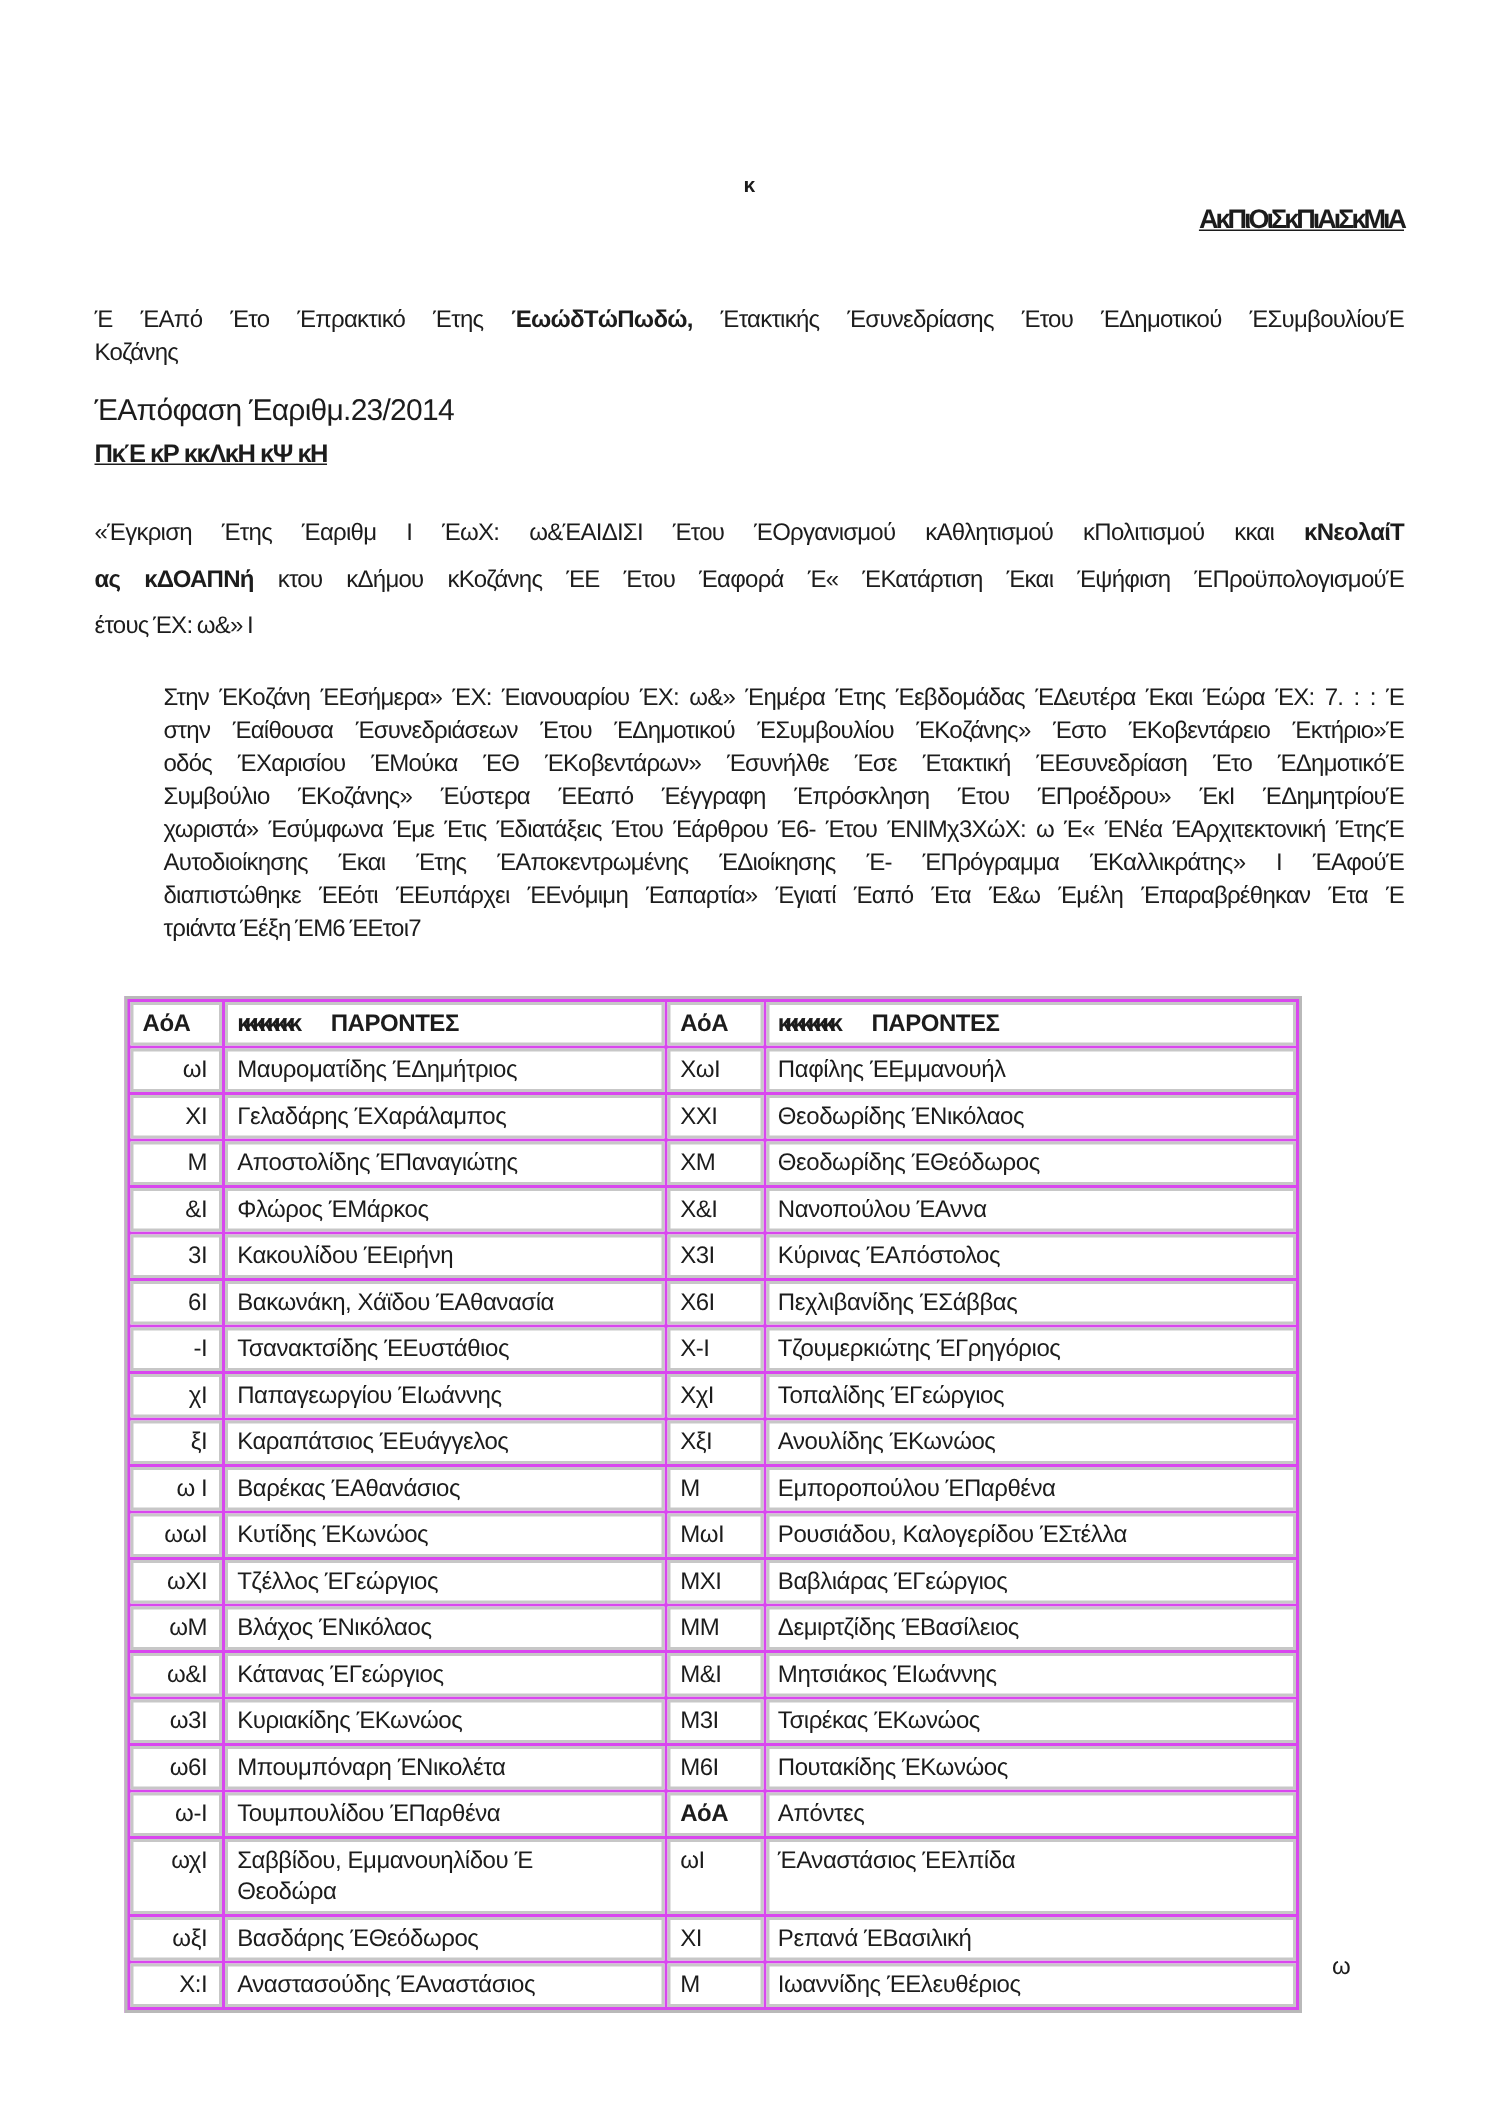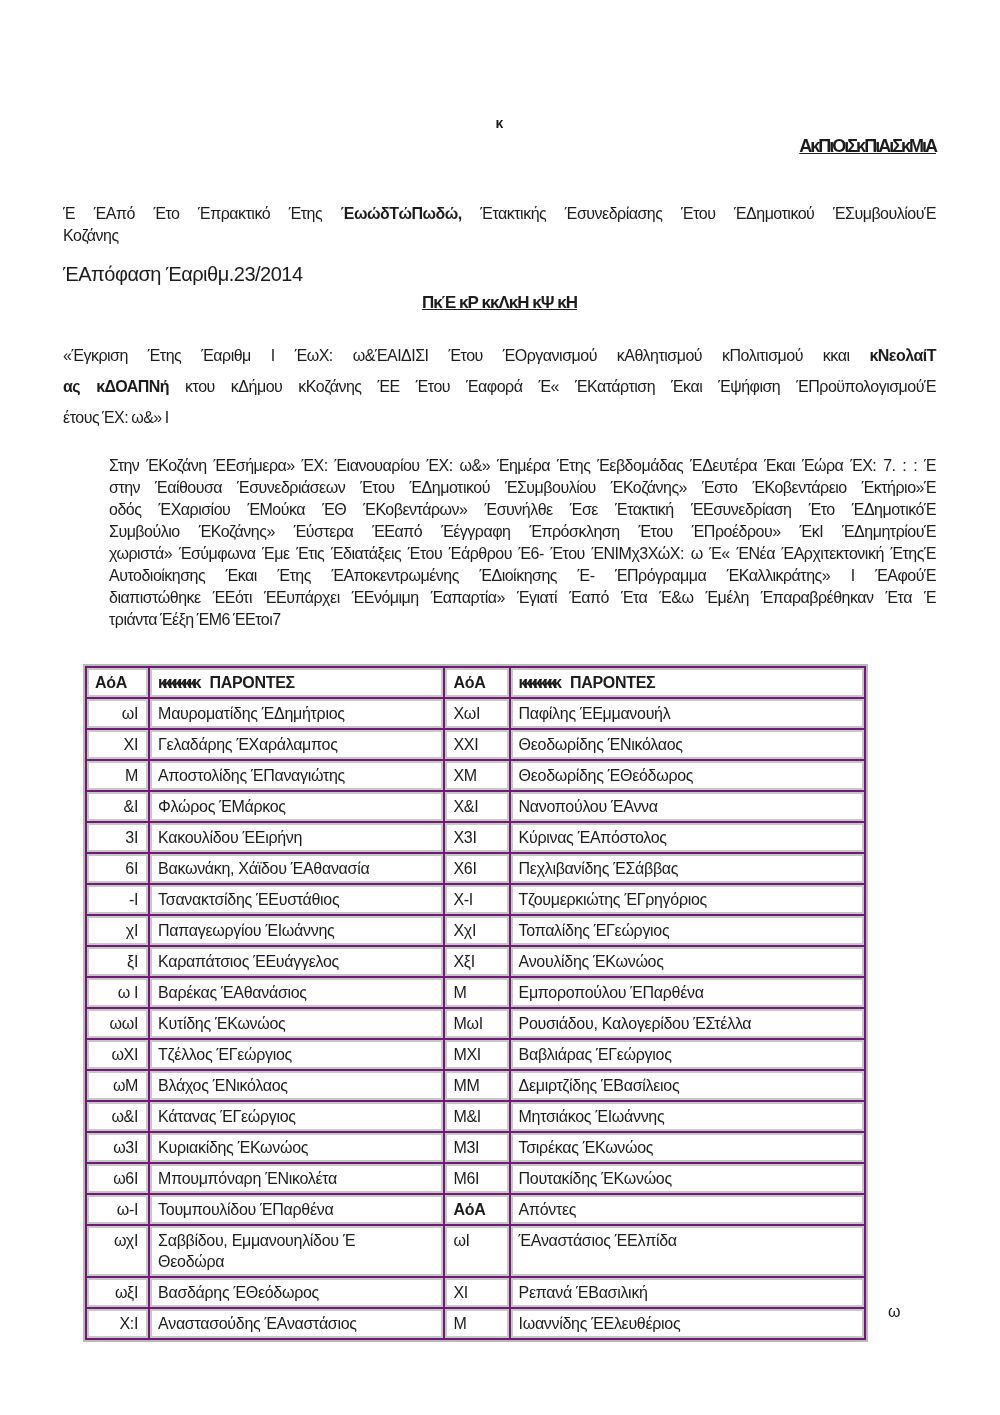--- a/index.html
+++ b/index.html
@@ -14,45 +14,45 @@
   .content{position:absolute;left:63px;top:115px;width:873px;}
   .top-mark{text-align:center;font-weight:bold;font-size:14px;line-height:16px;}
   .doc-title{
     text-align:right;font-weight:bold;font-size:18px;line-height:24px;
     text-decoration:underline;letter-spacing:-2px;margin-top:3px;
   }
   .para{font-size:16px;letter-spacing:-0.5px;word-spacing:-1px;}
   .intro{margin-top:45px;line-height:22px;}
   .decision{margin-top:17px;font-size:20px;letter-spacing:-0.5px;line-height:20px;}
   .summary-heading{
-    margin-top:8px;text-align:center;font-weight:bold;font-size:17px;
+    margin-top:8px;font-weight:bold;font-size:17px;
     text-decoration:underline;letter-spacing:-1px;line-height:22px;
   }
   .subject{margin-top:26px;line-height:31px;}
   .body-para{margin-top:22px;line-height:22px;margin-left:46px;}
   .tline{text-align:justify;text-align-last:justify;}
   .tline:last-child{text-align-last:left;}
   .b{font-weight:bold;}
   .roster{
     margin-top:33px;margin-left:20px;
     width:785px;table-layout:fixed;
     border-collapse:separate;border-spacing:2px;
-    border:2px solid #b9b9b9;background:#701a75;
+    border:2px solid #b9b9b9;background:#d946ef;
   }
   .roster td{
     border:2px solid #c7c7c7;
     padding:2px 6px;
     font-size:16px;line-height:21px;letter-spacing:-0.3px;
     vertical-align:top;background:#ffffff;
     overflow:hidden;
   }
   .roster td.c-name{white-space:pre-line;}
   .roster td.n-right{text-align:right;padding-right:8px;}
   .roster td.head{font-weight:bold;}
-  .garble{font-weight:bold;letter-spacing:-4px;padding-right:12px;}
+  .garble{font-weight:bold;letter-spacing:-4px;padding-right:23px;}
   .page-num{position:absolute;left:888px;top:1303px;font-size:16px;}
 </style>
 </head>
 <body>
 
 <div class="page">
   <div class="content">
     <div class="top-mark">κ</div>
     <div class="doc-title">ΑκΠιΟιΣκΠιΑιΣκΜιΑ</div>
     <div class="para intro">

